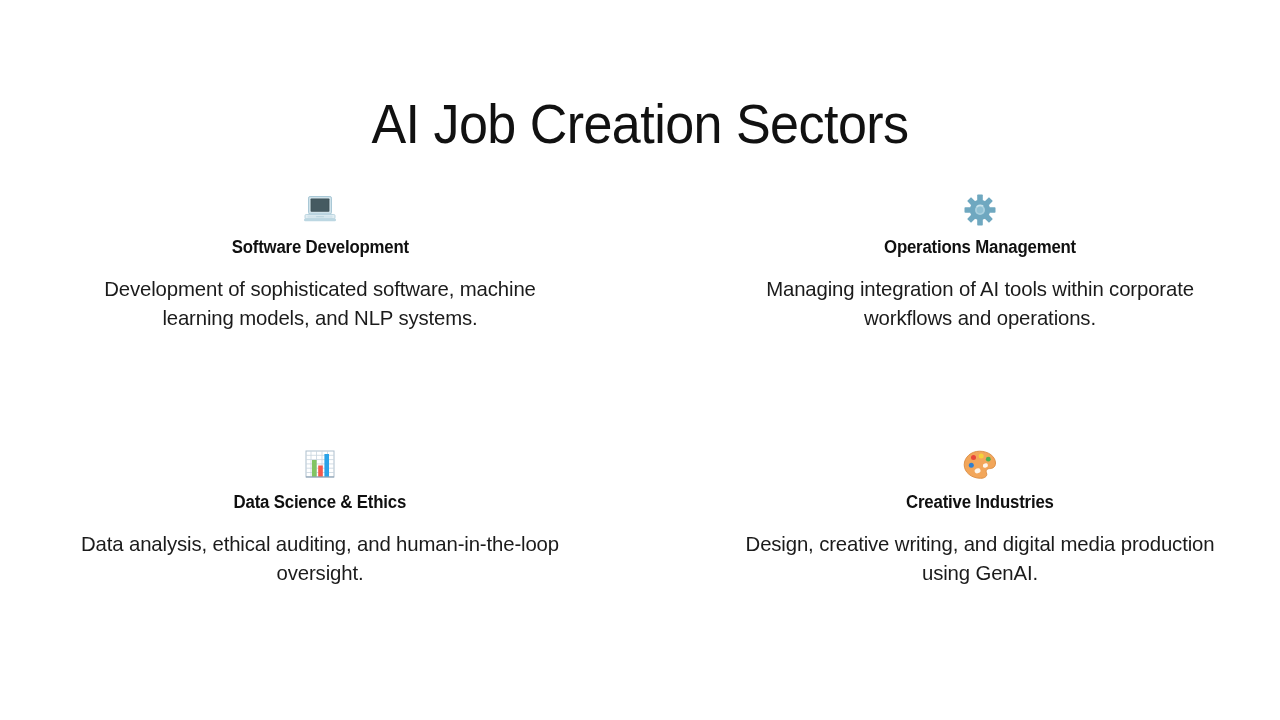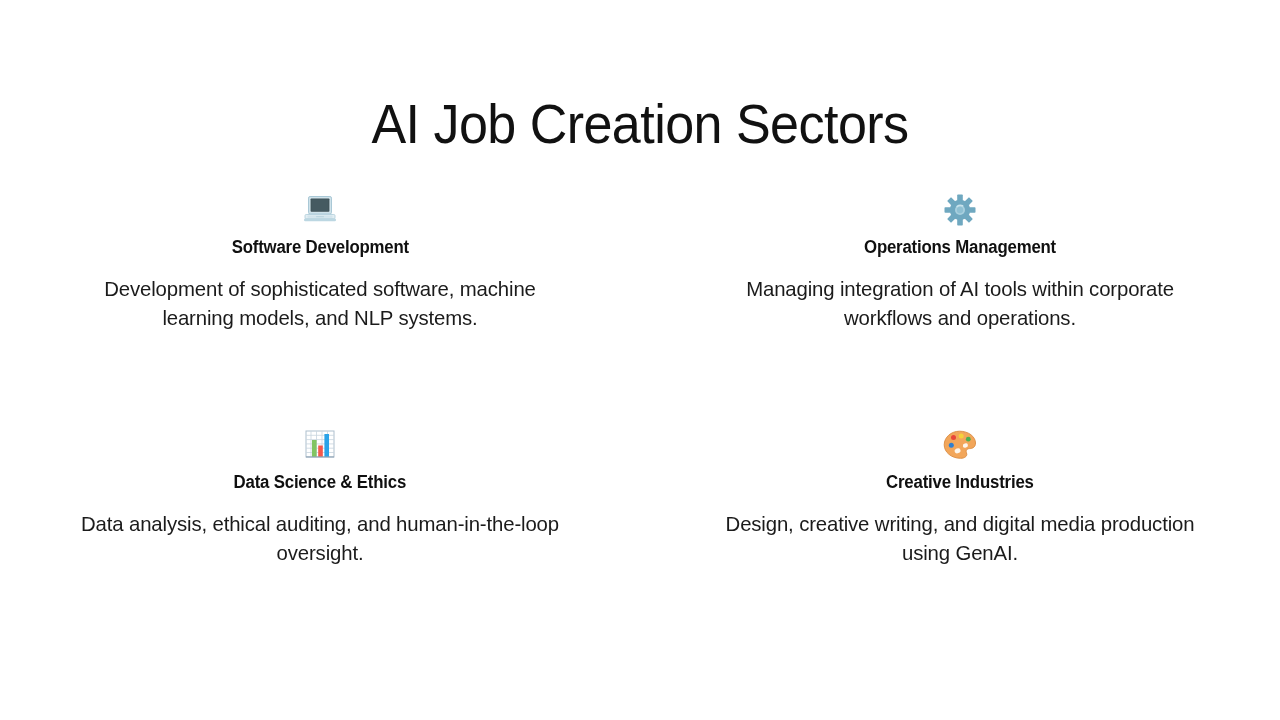--- a/index.html
+++ b/index.html
@@ -45,20 +45,21 @@
 
   
   .grid {
     position: absolute;
     top: 192px;
     left: 0;
     width: 1280px;
     display: grid;
     grid-template-columns: 640px 640px;
     grid-template-rows: 235px 235px;
+    gap: 20px;
   }
 
   .card {
     box-sizing: border-box;
     padding: 0 55px;
     text-align: center;
     display: flex;
     flex-direction: column;
     align-items: center;
   }

